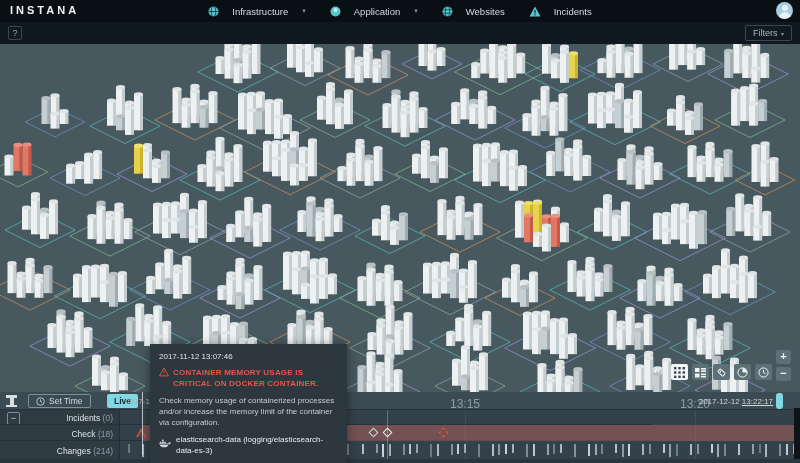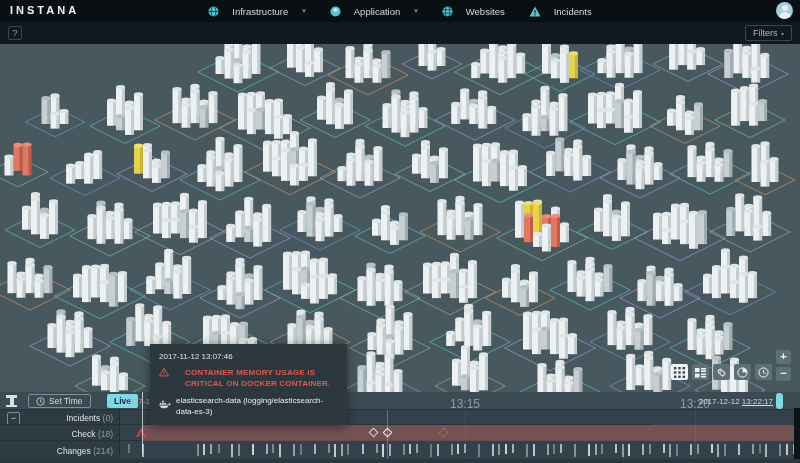--- a/index.html
+++ b/index.html
@@ -53,21 +53,21 @@
   .zoom-btn { width:15px; height:14px; background:#5d6f77; border-radius:2px;
               color:#f0f4f5; font-size:11px; font-weight:bold; line-height:12px;
               text-align:center; cursor:pointer; }
 
   
   .tooltip { position:absolute; left:150px; top:344px; width:197px; z-index:40;
              background:#2c383e; padding:7px 9px 8px 9px; color:#c3ced4;
              font-size:8px; line-height:1.4; box-shadow:0 2px 10px rgba(0,0,0,.45); }
   .tt-started { color:#a7b4bb; }
   .tt-time { color:#dde4e8; margin-bottom:5px; }
-  .tt-title { display:flex; gap:16px; color:#e4564a; font-weight:bold;
+  .tt-title { display:flex; gap:4px; color:#e4564a; font-weight:bold;
               font-size:8px; letter-spacing:.2px; margin-bottom:5px; }
   .tt-desc { margin-bottom:6px; }
   .tt-entity { display:flex; align-items:center; gap:5px; color:#e8edf0; }
 
   
   .timeline { position:absolute; left:0; top:392px; width:800px; height:71px;
               background:#33414a; z-index:10; }
   .tl-header { position:absolute; top:0; left:0; width:800px; height:18px;
                background:#3b4a53; border-bottom:1px solid #26323a; }
   .pillar-icon { position:absolute; left:6px; top:3px; width:11px; height:12px; }
@@ -1974,20 +1974,21 @@
     <div class="tt-title">
       <span>
         <svg width="10" height="10" viewBox="0 0 12 11">
             <path d="M6 .8 L11.4 10.2 L.6 10.2 Z" fill="none" stroke="#e4564a" stroke-width="1.1"></path>
             <rect x="5.5" y="4" width="1" height="3" fill="#e4564a"></rect>
             <rect x="5.5" y="7.8" width="1" height="1" fill="#e4564a"></rect>
           </svg>
       </span>
       <span>CONTAINER MEMORY USAGE IS CRITICAL ON DOCKER CONTAINER.</span>
     </div>
+    <div class="tt-desc">Check memory usage of containerized processes and/or increase the memory limit of the container via configuration.</div>
     <div class="tt-entity">
       <span>
         <svg width="12" height="9" viewBox="0 0 14 10">
             <g fill="#cfd8dc">
               <rect x="1" y="3" width="2" height="2"></rect>
               <rect x="3.5" y="3" width="2" height="2"></rect>
               <rect x="6" y="3" width="2" height="2"></rect>
               <rect x="3.5" y=".5" width="2" height="2"></rect>
               <path d="M0 6 h11 c1.5 0 2.5-.8 3-2 -1 .2-2-.2-2-1 -1 .5-1 1.5-.5 2 H0 Z"></path>
               <path d="M1 6.5 h10 c-.5 2-2.5 3-5 3 s-4.5-1-5-3 Z"></path>

